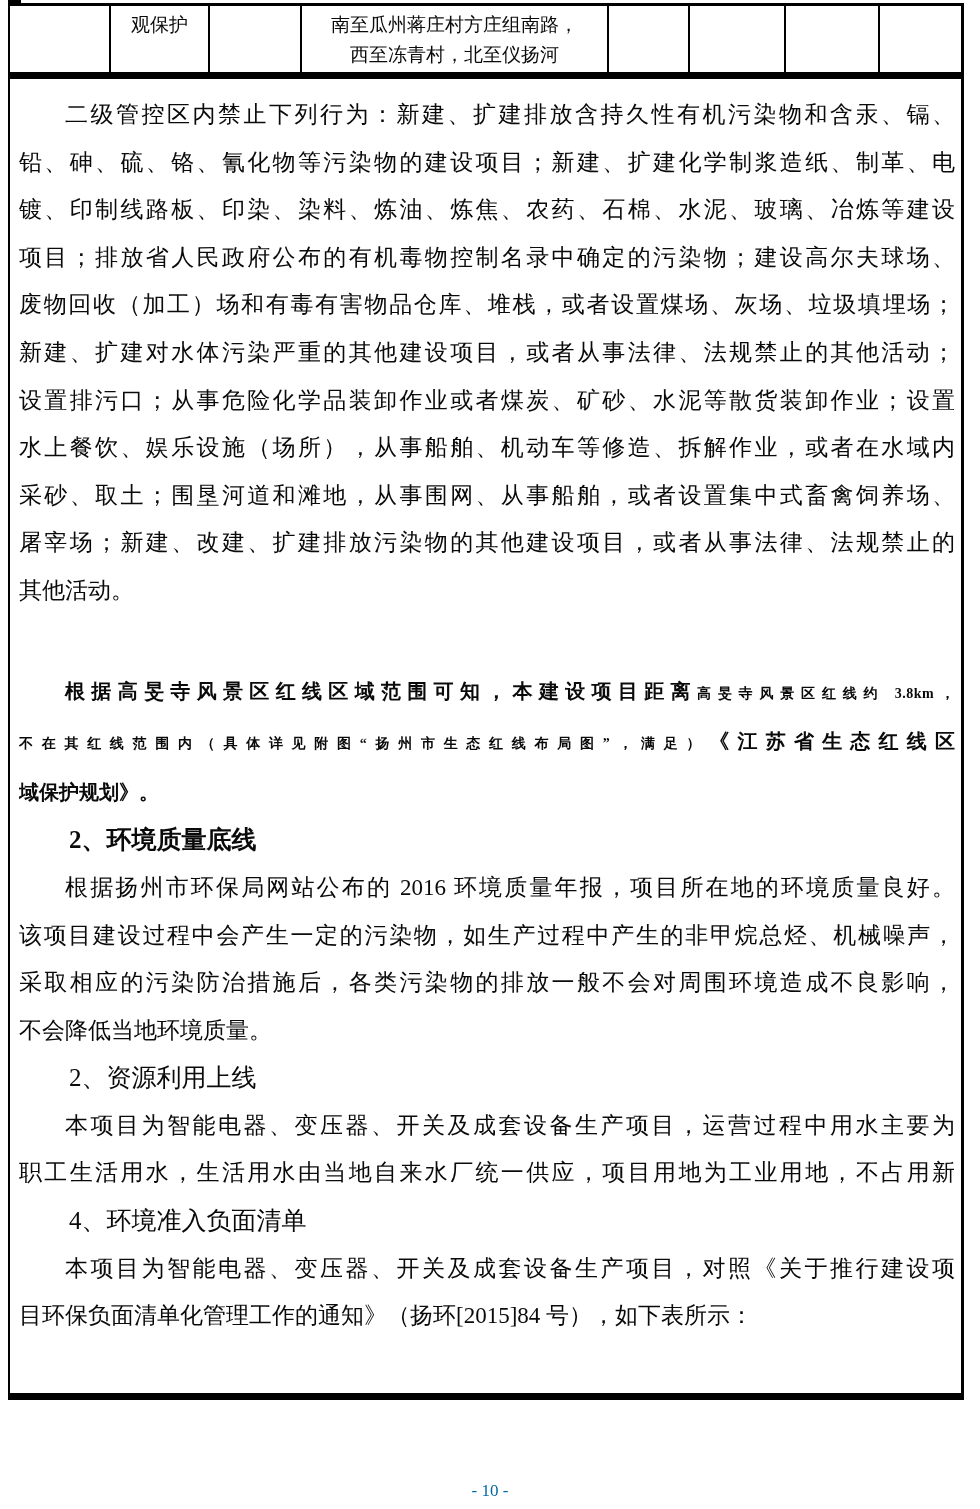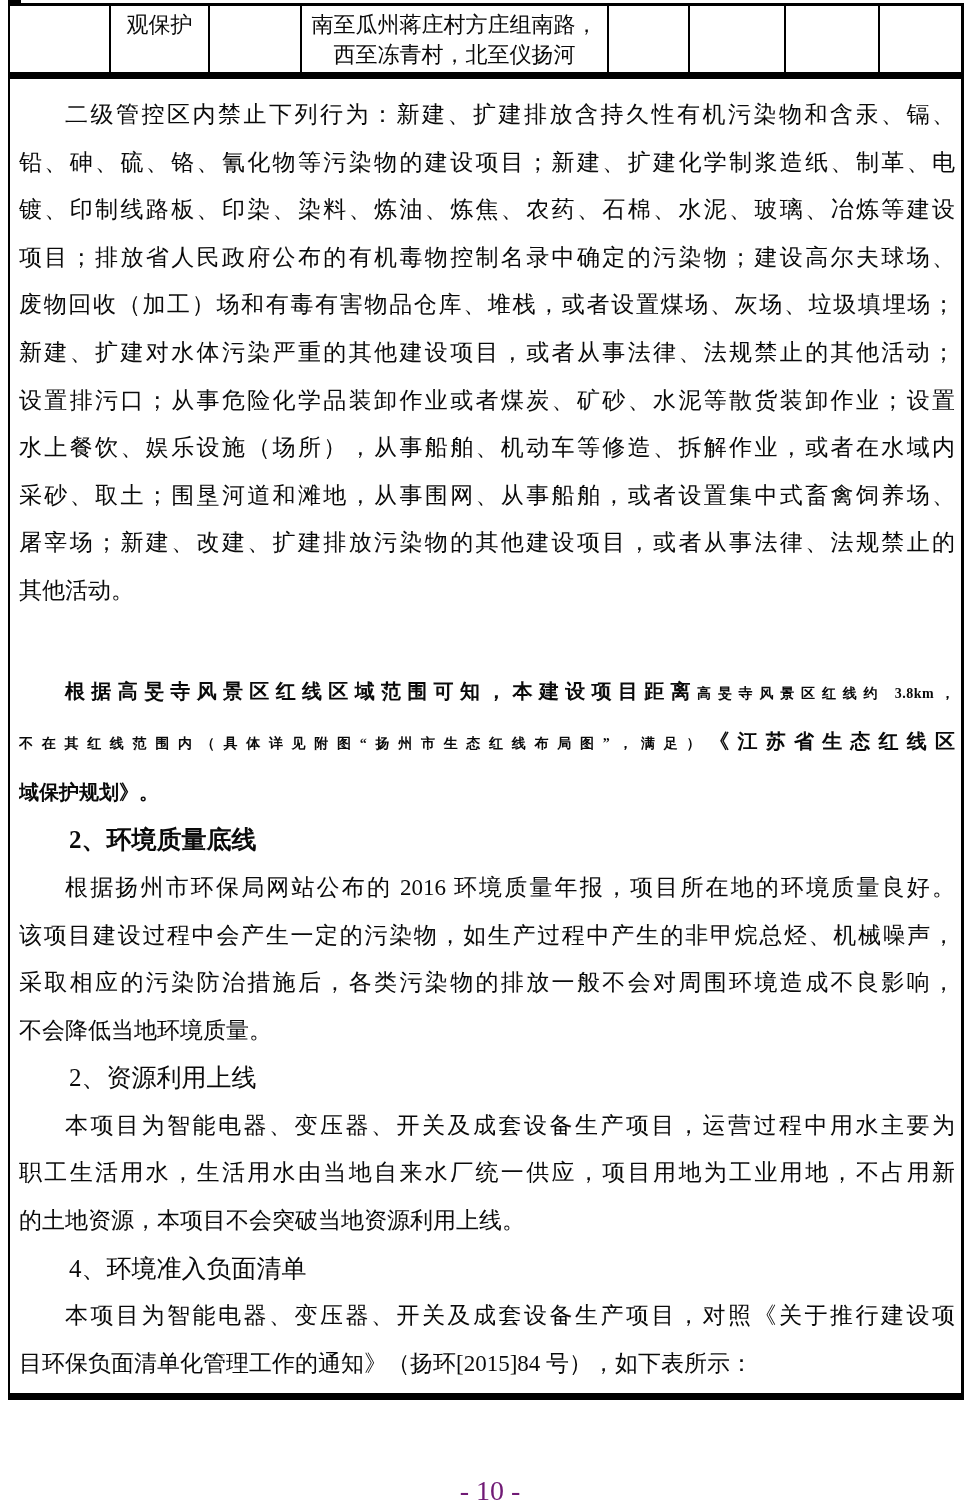--- a/index.html
+++ b/index.html
@@ -11,21 +11,21 @@
   .doc-box{
     position:absolute;left:8px;top:3px;width:956px;height:1397px;box-sizing:border-box;
     border-top:3px solid #000;border-left:2px solid #000;border-right:3px solid #000;border-bottom:7px solid #000;
     background:#fff;
   }
   .corner-notch{position:absolute;left:8px;top:0;width:13px;height:9px;background:#000;}
   
   .t-row{display:flex;height:66px;border-bottom:7px solid #000;box-sizing:content-box;}
   .t-cell{
     box-sizing:border-box;border-right:2px solid #000;height:66px;
-    font-size:22px;line-height:30px;text-align:center;padding-top:4px;overflow:hidden;
+    font-size:19px;line-height:30px;text-align:center;padding-top:4px;overflow:hidden;
   }
   .t-cell:last-child{border-right:none;}
   .c1{width:101px;}.c2{width:99px;}.c3{width:92px;}.c4{width:307px;}
   .c5{width:81px;}.c6{width:96px;}.c7{width:94px;}.c8{flex:1;}
   
   .content{padding:12px 6px 0 9px;}
   .tline{
     font-size:23px;line-height:47.6px;min-height:47.6px;
     text-align:justify;text-align-last:justify;text-justify:inter-character;
     white-space:nowrap;overflow:hidden;
@@ -33,21 +33,21 @@
   .tline.last{text-align-last:left;}
   .tline.ind{text-indent:2em;}
   .heading{font-size:25px;line-height:47.6px;min-height:47.6px;text-indent:2em;}
   .heading.bold{font-weight:bold;}
   .bp{margin-top:52px;font-weight:bold;}
   .bp .tline{font-weight:bold;}
   .seg-big{font-size:20px;}
   .seg-small{font-size:14px;letter-spacing:0.5px;}
   .footer{
     position:absolute;left:0;top:1478px;width:100%;text-align:center;
-    font-size:28px;line-height:26px;color:#701a75;
+    font-size:17px;line-height:26px;color:#0369a1;
   }
 </style>
 </head>
 <body>
 
 <div class="page">
 
   <div class="corner-notch"></div>
 
   <div class="doc-box">
@@ -103,21 +103,20 @@
           <div class="tline">该项目建设过程中会产生一定的污染物，如生产过程中产生的非甲烷总烃、机械噪声，</div>
           <div class="tline">采取相应的污染防治措施后，各类污染物的排放一般不会对周围环境造成不良影响，</div>
           <div class="tline last">不会降低当地环境质量。</div>
         </div>
 
       <div class="heading">2、资源利用上线</div>
 
       <div>
           <div class="tline ind">本项目为智能电器、变压器、开关及成套设备生产项目，运营过程中用水主要为</div>
           <div class="tline">职工生活用水，生活用水由当地自来水厂统一供应，项目用地为工业用地，不占用新</div>
-          <div class="tline last">的土地资源，本项目不会突破当地资源利用上线。</div>
         </div>
 
       <div class="heading">4、环境准入负面清单</div>
 
       <div>
           <div class="tline ind">本项目为智能电器、变压器、开关及成套设备生产项目，对照《关于推行建设项</div>
           <div class="tline last">目环保负面清单化管理工作的通知》（扬环[2015]84 号），如下表所示：</div>
         </div>
 
     </div>

